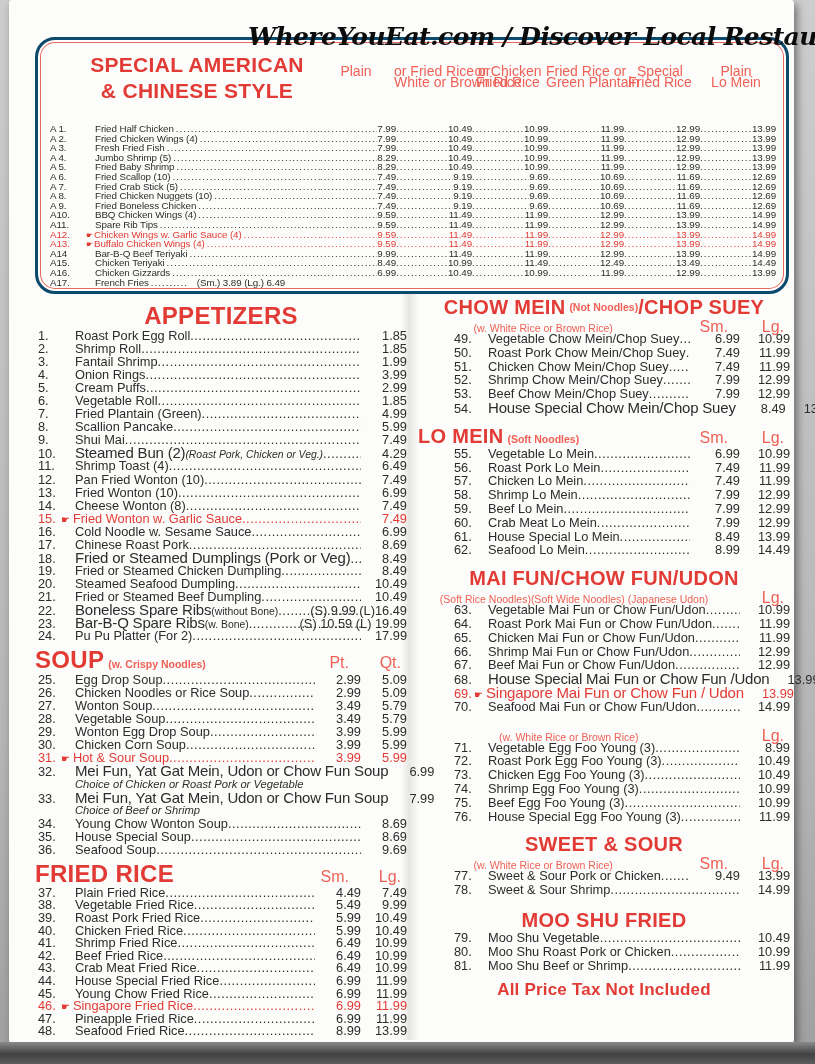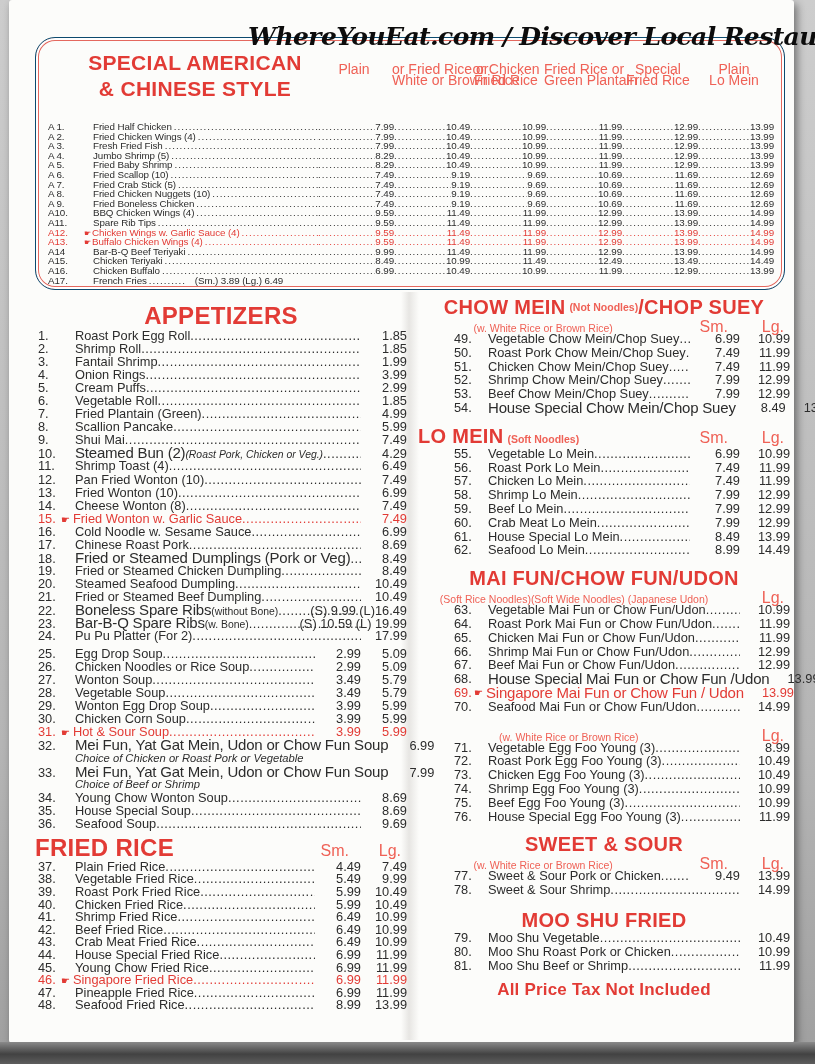--- a/index.html
+++ b/index.html
@@ -23,21 +23,21 @@
     background:linear-gradient(90deg,rgba(0,0,0,0),rgba(90,80,72,.13) 45%,rgba(0,0,0,0));
   }
   .watermark{
     position:absolute;left:248px;top:22px;z-index:9;white-space:nowrap;
     font-family:"DejaVu Serif",serif;font-style:italic;font-weight:700;
     font-size:25px;letter-spacing:-0.6px;color:var(--watermark_ink);
   }
   
   .top-box{
     position:absolute;left:35px;top:37px;width:748px;height:251px;
-    border:1px solid #0c4a6e;border-radius:20px;
+    border:3px solid #0c4a6e;border-radius:20px;
     box-shadow:inset 0 0 0 2px #fff,inset 0 0 0 3px #e4685e;
   }
   .tb-title{
     position:absolute;left:14px;top:12px;width:290px;text-align:center;
     color:var(--red);font-weight:700;font-size:21px;line-height:26px;letter-spacing:.3px;
   }
   .tb-cols{position:absolute;right:10px;top:26px;width:458px;display:flex;}
   .hcol{width:76px;flex:none;font-size:14px;line-height:11px;color:var(--redl);
         text-align:center;white-space:nowrap;}
   .tb-rows{position:absolute;left:12px;right:10px;top:84px;}
@@ -65,21 +65,21 @@
   #col-right .sec-title{font-size:20px;line-height:22px;}
   .sec-note{color:var(--redl);font-size:10.5px;font-weight:700;margin-left:4px;}
   .subline{height:14px;}
   .sec-sub{color:var(--redl);font-size:10.5px;}
   .g1{flex:.85;} .g2{flex:1;} .gx{flex:1;}
   .hcell{flex:none;text-align:right;font-size:16px;color:var(--redl);padding-right:6px;}
   #col-left .hcell{width:46px;}
   #col-right .hcell{width:50px;}
   .mrow{display:flex;align-items:baseline;height:13.05px;font-size:12.8px;line-height:13.05px;
         color:var(--ink);white-space:nowrap;padding-left:3px;}
-  #col-right .mrow{height:13.8px;line-height:13.8px;padding-left:36px;align-items:center;}
+  #col-right .mrow{height:13.8px;line-height:13.8px;padding-left:36px;}
   .mrow .num{width:37px;flex:none;}
   #col-right .mrow .num{width:34px;}
   .mrow .hand{font-size:10px;margin:0 3px 0 -14px;}
   .mrow .nm{flex:none;}
   .nm.small{font-size:15px;letter-spacing:-0.2px;}
   .tnote{flex:none;font-style:italic;font-size:10.4px;}
   .tsmall{flex:none;font-size:10.4px;}
   .mrow > .dots{flex:1 1 0;letter-spacing:.5px;}
   .pc{flex:none;display:flex;justify-content:flex-end;align-items:baseline;}
   #col-left .pc{width:46px;}
@@ -567,21 +567,21 @@
           <span class="dots">............................................................................................................................................</span>
           <span class="pr">13.49</span>
         </span>
         <span class="c">
           <span class="dots">............................................................................................................................................</span>
           <span class="pr">14.49</span>
         </span>
       </div>
       <div class="trow">
         <span class="num">A16.</span>
-        <span class="nm">Chicken Buffalo</span>
+        <span class="nm">Chicken Gizzards</span>
         <span class="dots">............................................................................................................................................</span>
         <span class="c">
           <span class="dots">............................................................................................................................................</span>
           <span class="pr">6.99</span>
         </span>
         <span class="c">
           <span class="dots">............................................................................................................................................</span>
           <span class="pr">10.49</span>
         </span>
         <span class="c">
@@ -806,20 +806,27 @@
       <div class="mrow">
         <span class="num">24.</span>
         <span class="nm">Pu Pu Platter (For 2)</span>
         <span class="dots">............................................................................................................................................</span>
         <span class="pc span">
           <span class="pr">17.99</span>
         </span>
       </div>
     </section>
     <section class="sec">
+      <div class="sec-line">
+        <span class="sec-title">SOUP</span>
+        <span class="sec-note">(w. Crispy Noodles)</span>
+        <span class="gx"></span>
+        <span class="hcell">Pt.</span>
+        <span class="hcell">Qt.</span>
+      </div>
       <div class="mrow">
         <span class="num">25.</span>
         <span class="nm">Egg Drop Soup</span>
         <span class="dots">............................................................................................................................................</span>
         <span class="pc">
           <span class="pr">2.99</span>
         </span>
         <span class="pc">
           <span class="pr">5.09</span>
         </span>

